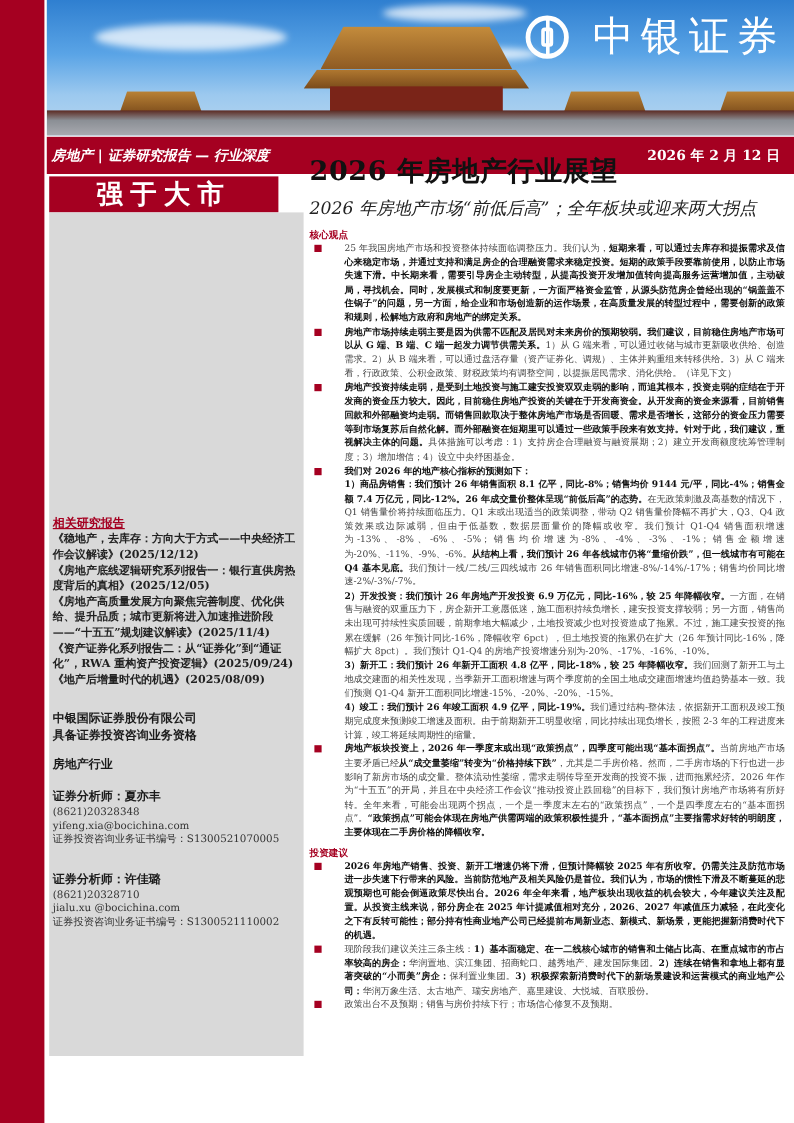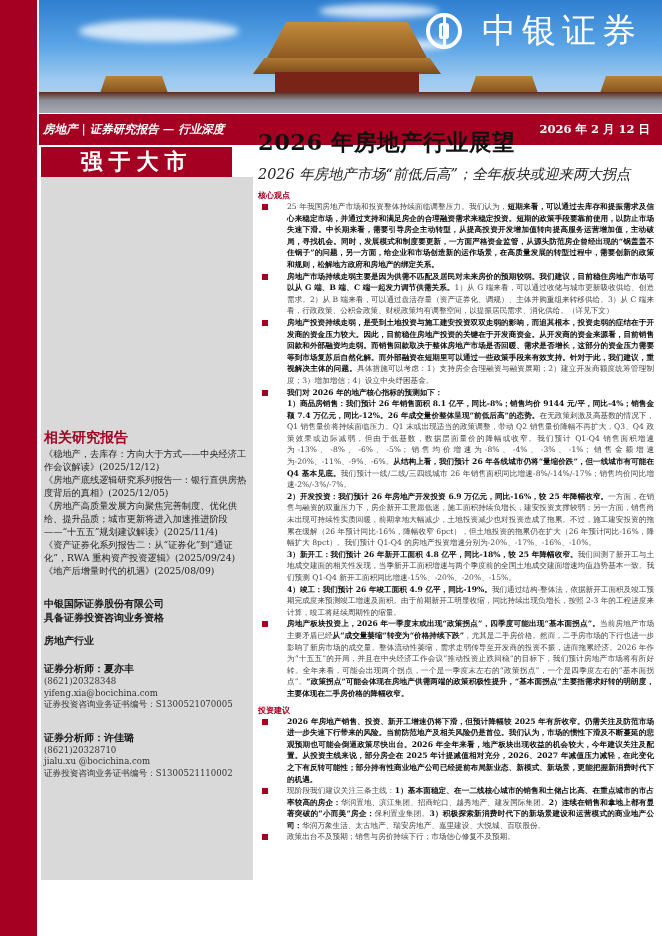--- a/index.html
+++ b/index.html
@@ -9,34 +9,34 @@
   .banner { position:absolute; left:39px; top:0; width:623px; height:113px; overflow:hidden;
             background:linear-gradient(180deg,#2f7fd0 0%,#5aa4e6 40%,#9cc9ef 70%,#b9d7ef 100%); }
   .cloud { position:absolute; background:rgba(255,255,255,0.75); border-radius:50%; filter:blur(3px); }
   .roof-main { position:absolute; left:228px; top:22px; width:160px; height:36px; background:linear-gradient(#c48c3c,#8e5a22);
                clip-path:polygon(12% 0,88% 0,100% 100%,0 100%); }
   .roof-main2 { position:absolute; left:214px; top:58px; width:188px; height:16px; background:linear-gradient(#b07830,#7a4a1a);
                clip-path:polygon(6% 0,94% 0,100% 100%,0 100%); }
   .hall { position:absolute; left:236px; top:72px; width:144px; height:24px; background:#7a2418; }
   .wing { position:absolute; top:76px; height:20px; background:linear-gradient(#b98236,#7a4a1a); clip-path:polygon(10% 0,90% 0,100% 100%,0 100%);}
   .wall { position:absolute; left:0; top:92px; width:623px; height:21px; background:linear-gradient(#5c2a22,#8b8f95 40%,#a9aab0); }
-  .logo { position:absolute; right:20px; top:8px; display:flex; align-items:center; gap:20px;text-align:right; }
+  .logo { position:absolute; right:8px; top:8px; display:flex; align-items:center; gap:20px;text-align:right; }
   .logo-mark { width:36px; height:36px; border:4px solid #fff; border-radius:50%; box-sizing:border-box; position:relative; }
   .logo-mark::before { content:""; position:absolute; left:9px; top:6px; width:10px; height:16px; border:3px solid #fff; border-radius:3px; box-sizing:border-box;}
   .logo-mark::after { content:""; position:absolute; left:13px; top:-2px; width:3px; height:32px; background:#fff; }
   .logo-text { color:#fff; font-size:34px; letter-spacing:6px; font-family:"DejaVu Serif", serif; }
   .header-bar { position:absolute; left:39px; top:114px; width:623px; height:31px; background:#a50021; color:#fff;
                 display:flex; align-items:center; justify-content:space-between; box-sizing:border-box; padding:0 12px 0 4px; }
   .header-bar .cat { font-size:11.5px; font-weight:bold; font-style:italic; }
   .header-bar .date { font-size:11.5px; font-weight:bold; }
   .rating { position:absolute; left:41px; top:147px; width:191px; height:30px; background:#a50021; color:#fff;
             font-size:22px; letter-spacing:6px; display:flex; align-items:center; justify-content:center; font-weight:bold; }
   .sidebar { position:absolute; left:41px; top:177px; width:212px; height:703px; background:#d9d9d9; box-sizing:border-box; padding:0 3px; }
-  .side-h { color:#a50021; font-weight:bold; font-size:14px; margin-top:252px; }
-  .rel-item { font-size:9.2px; font-weight:normal; line-height:13px; color:#222; }
+  .side-h { color:#a50021; font-weight:bold; font-size:10px; margin-top:252px;text-decoration:underline; }
+  .rel-item { font-size:9.2px; font-weight:bold; line-height:13px; color:#222; }
   .firm { margin-top:20px; font-size:10px; font-weight:bold; line-height:14px; }
   .sector { margin-top:9px; font-size:10px; font-weight:bold; }
   .analyst { margin-top:14px; }
   .analyst .name { font-size:10px; font-weight:bold; line-height:14px; }
   .analyst .info { font-size:8.6px; line-height:11.5px; color:#333; }
   .analyst + .analyst { margin-top:20px; }
   .main { position:absolute; left:258px; top:124px; width:396px; }
   .title { font-size:22.5px; font-weight:bold; color:#111; margin-top:3px; letter-spacing:0.5px; }
   .subtitle { font-size:14.4px; font-style:italic; color:#222; line-height:21px; margin-top:6px; }
   .sec-h { color:#a50021; font-weight:bold; font-size:8px; margin-top:5px; }

